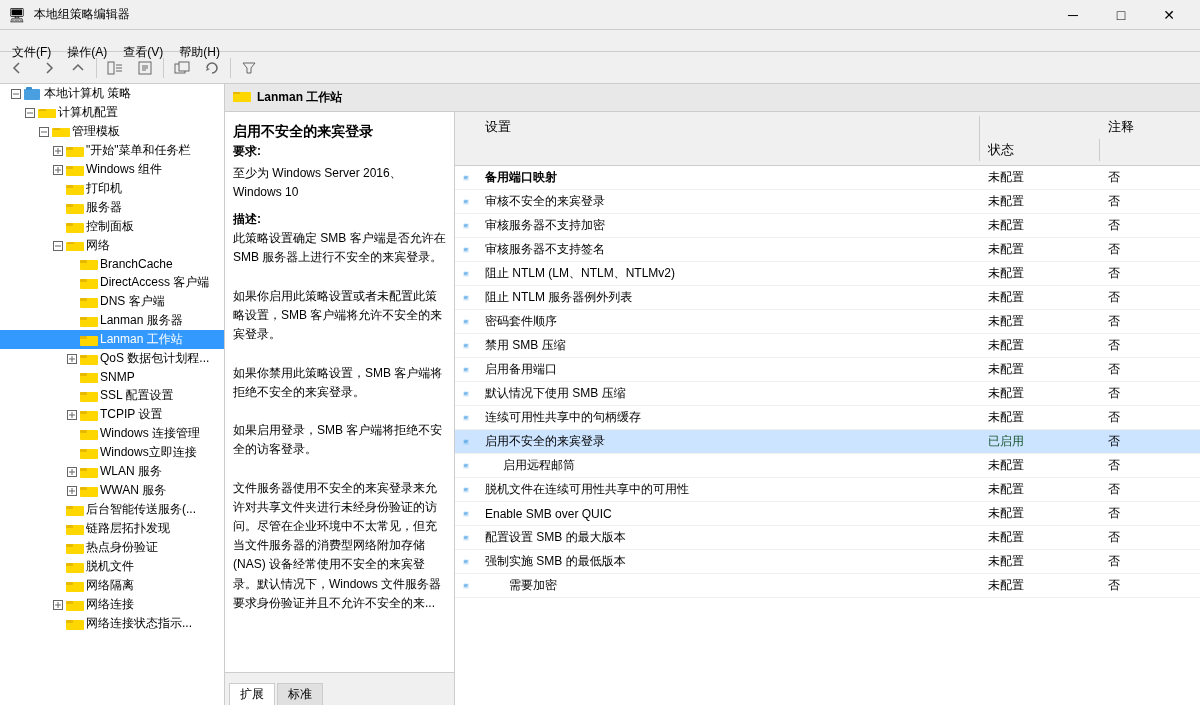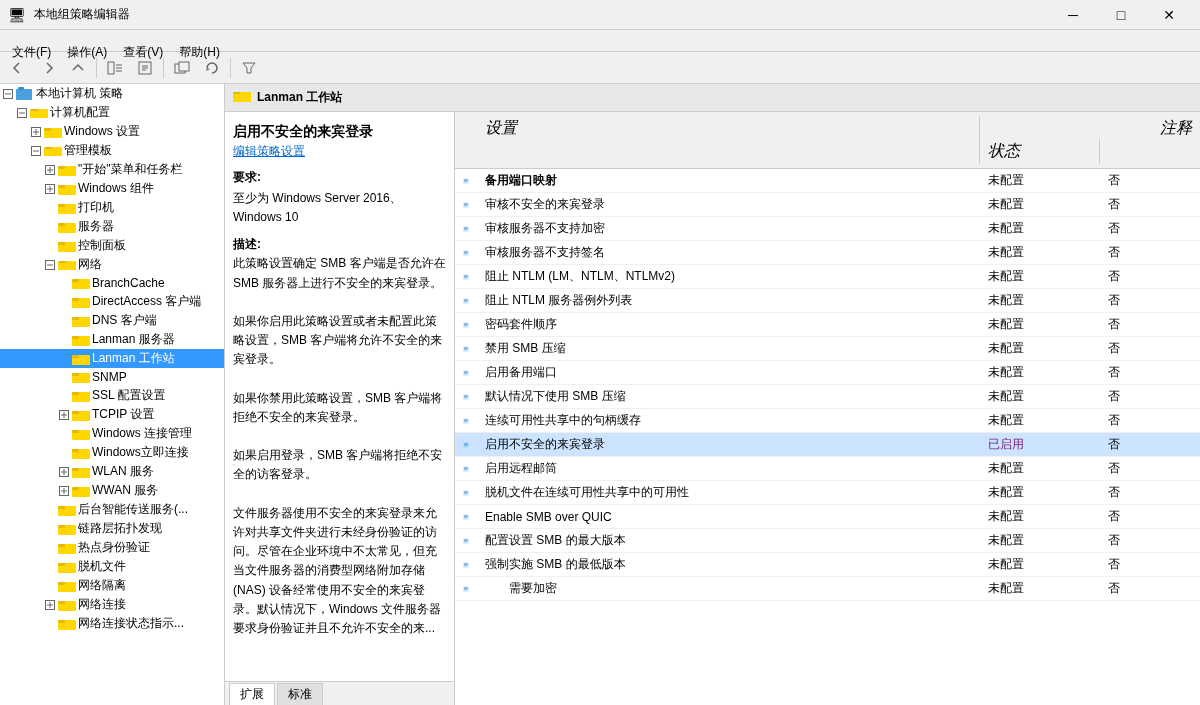--- a/index.html
+++ b/index.html
@@ -17,43 +17,43 @@
     
     .toolbar { height: 32px; background: #f0f0f0; display: flex; align-items: center; padding: 0 4px; border-bottom: 1px solid #ccc; gap: 2px; }
     .toolbar-btn { width: 28px; height: 26px; background: transparent; border: 1px solid transparent; cursor: pointer; display: flex; align-items: center; justify-content: center; font-size: 14px; }
     .toolbar-sep { width: 1px; height: 20px; background: #ccc; margin: 0 2px; }
 
     
     .main-layout { display: flex; height: calc(705px - 84px); }
 
     
     .tree-panel { width: 225px; min-width: 225px; background: #fff; border-right: 1px solid #ccc; overflow-y: auto; overflow-x: hidden; }
-    .tree-item { display: flex; align-items: center; padding: 1px 0; cursor: pointer; white-space: nowrap; }
+    .tree-item { display: flex; align-items: center; padding: 1px 8px; cursor: pointer; white-space: nowrap; }
     .tree-item.selected { background: #3399ff; color: white; }
     .tree-item .indent { display: inline-block; }
     .tree-item .expand-icon { width: 16px; height: 16px; display: inline-flex; align-items: center; justify-content: center; font-size: 10px; color: #666; }
     .tree-item .folder-icon { width: 18px; height: 14px; display: inline-flex; align-items: center; justify-content: center; margin-right: 2px; }
     .tree-item .label { font-size: 12px; }
     .tree-item.selected .label { color: white; }
 
     
     .right-area { flex: 1; display: flex; flex-direction: column; overflow: hidden; }
 
     
     .breadcrumb-bar { height: 28px; background: #e8e8e8; display: flex; align-items: center; padding: 0 8px; border-bottom: 1px solid #ccc; font-size: 12px; }
 
     
     .content-area { flex: 1; display: flex; overflow: hidden; }
     .desc-link { color: #0066cc; cursor: pointer; text-decoration: underline; }
 
     
     .list-panel { flex: 1; display: flex; flex-direction: column; overflow: hidden; }
     .list-header { display: flex; background: #f0f0f0; border-bottom: 1px solid #ccc; padding: 4px 0; }
-    .list-header .col { font-size: 16px; font-weight: normal; padding: 2px 8px; border-right: 1px solid #ccc; font-style: italic; }
-    .list-header .col:last-child { border-right: none; text-align: right; }
+    .list-header .col { font-size: 13px; font-weight: normal; padding: 2px 8px; border-right: 1px solid #ccc; }
+    .list-header .col:last-child { border-right: none; }
     .list-body { flex: 1; overflow-y: auto; background: #fff; }
     .list-row { display: flex; align-items: center; border-bottom: 1px solid #f0f0f0; cursor: pointer; }
     .list-row.highlighted { background: #cce4ff; }
     .list-row .cell { padding: 3px 8px; font-size: 12px; overflow: hidden; text-overflow: ellipsis; white-space: nowrap; }
     .list-row .icon-cell { width: 22px; min-width: 22px; display: flex; align-items: center; justify-content: center; }
     .col-setting { flex: 1; display: flex; align-items: center; gap: 2px; }
     .col-status { width: 120px; min-width: 120px; }
     .col-note { width: 100px; min-width: 100px; }
 
     
@@ -180,37 +180,20 @@
             </svg>
           </span>
           <span class="label">计算机配置</span>
         </div>
         <div class="tree-item">
           <span class="indent" style="width: 28px; display: inline-block;"></span>
           <span class="expand-icon">
             <svg width="10" height="10" viewBox="0 0 10 10">
               <rect x="0.5" y="0.5" width="9" height="9" fill="white" stroke="#666" stroke-width="1"></rect>
               <line x1="2" y1="5" x2="8" y2="5" stroke="#666" stroke-width="1"></line>
-              <line x1="5" y1="2" x2="5" y2="8" stroke="#666" stroke-width="1"></line>
-            </svg>
-          </span>
-          <span class="folder-icon">
-            <svg width="18" height="14" viewBox="0 0 18 14">
-              <rect x="0" y="3" width="18" height="10" rx="1" fill="#ffd700"></rect>
-              <rect x="0" y="3" width="7" height="3" rx="1" fill="#e6b800"></rect>
-            </svg>
-          </span>
-          <span class="label">Windows 设置</span>
-        </div>
-        <div class="tree-item">
-          <span class="indent" style="width: 28px; display: inline-block;"></span>
-          <span class="expand-icon">
-            <svg width="10" height="10" viewBox="0 0 10 10">
-              <rect x="0.5" y="0.5" width="9" height="9" fill="white" stroke="#666" stroke-width="1"></rect>
-              <line x1="2" y1="5" x2="8" y2="5" stroke="#666" stroke-width="1"></line>
             </svg>
           </span>
           <span class="folder-icon">
             <svg width="18" height="14" viewBox="0 0 18 14">
               <rect x="0" y="3" width="18" height="9" rx="1" fill="#ffd700"></rect>
               <path d="M0 5 L2 3 L7 3 L9 5 Z" fill="#e6b800"></path>
               <rect x="0" y="5" width="18" height="7" rx="0" fill="#ffd700"></rect>
             </svg>
           </span>
           <span class="label">管理模板</span>
@@ -346,20 +329,37 @@
         <div class="tree-item selected">
           <span class="indent" style="width: 56px; display: inline-block;"></span>
           <span class="expand-icon"></span>
           <span class="folder-icon">
             <svg width="18" height="14" viewBox="0 0 18 14">
               <rect x="0" y="3" width="18" height="10" rx="1" fill="#ffd700"></rect>
               <rect x="0" y="3" width="7" height="3" rx="1" fill="#e6b800"></rect>
             </svg>
           </span>
           <span class="label">Lanman 工作站</span>
+        </div>
+        <div class="tree-item">
+          <span class="indent" style="width: 56px; display: inline-block;"></span>
+          <span class="expand-icon">
+            <svg width="10" height="10" viewBox="0 0 10 10">
+              <rect x="0.5" y="0.5" width="9" height="9" fill="white" stroke="#666" stroke-width="1"></rect>
+              <line x1="2" y1="5" x2="8" y2="5" stroke="#666" stroke-width="1"></line>
+              <line x1="5" y1="2" x2="5" y2="8" stroke="#666" stroke-width="1"></line>
+            </svg>
+          </span>
+          <span class="folder-icon">
+            <svg width="18" height="14" viewBox="0 0 18 14">
+              <rect x="0" y="3" width="18" height="10" rx="1" fill="#ffd700"></rect>
+              <rect x="0" y="3" width="7" height="3" rx="1" fill="#e6b800"></rect>
+            </svg>
+          </span>
+          <span class="label">QoS 数据包计划程...</span>
         </div>
         <div class="tree-item">
           <span class="indent" style="width: 56px; display: inline-block;"></span>
           <span class="expand-icon"></span>
           <span class="folder-icon">
             <svg width="18" height="14" viewBox="0 0 18 14">
               <rect x="0" y="3" width="18" height="10" rx="1" fill="#ffd700"></rect>
               <rect x="0" y="3" width="7" height="3" rx="1" fill="#e6b800"></rect>
             </svg>
           </span>
@@ -546,35 +546,34 @@
           </svg>
       </span>
       <span style="font-size:12px;font-weight:bold;">Lanman 工作站</span>
     </div>
 
     <div class="content-area">
 
       <div class="desc-scroll-container">
         <div class="desc-inner">
           <h3>启用不安全的来宾登录</h3>
-          <p style="margin-bottom:6px;"><a class="desc-link">编辑策略设置</a></p>
           <p style="font-weight:bold;margin-bottom:2px;">要求:</p>
           <p style="margin-bottom:8px;">至少为 Windows Server 2016、Windows 10</p>
           <p style="font-weight:bold;">描述:</p>
           <p style="white-space:pre-wrap;font-size:12px;line-height:1.6;">此策略设置确定 SMB 客户端是否允许在 SMB 服务器上进行不安全的来宾登录。
 
 如果你启用此策略设置或者未配置此策略设置，SMB 客户端将允许不安全的来宾登录。
 
 如果你禁用此策略设置，SMB 客户端将拒绝不安全的来宾登录。
 
 如果启用登录，SMB 客户端将拒绝不安全的访客登录。
 
 文件服务器使用不安全的来宾登录来允许对共享文件夹进行未经身份验证的访问。尽管在企业环境中不太常见，但充当文件服务器的消费型网络附加存储 (NAS) 设备经常使用不安全的来宾登录。默认情况下，Windows 文件服务器要求身份验证并且不允许不安全的来...</p>
         </div>
-        <div class="desc-bottom" style="height:24px;background:#f0f0f0;border-top:1px solid #ccc;display:flex;align-items:flex-end;padding:0 4px;">
+        <div class="desc-bottom" style="height:33px;background:#f0f0f0;border-top:1px solid #ccc;display:flex;align-items:flex-end;padding:0 4px;">
           <div class="tab active" style="padding:2px 10px;border:1px solid #ccc;border-bottom:none;background:#fff;cursor:pointer;font-size:12px;margin-right:2px;">扩展</div>
           <div class="tab" style="padding:2px 10px;border:1px solid #ccc;border-bottom:none;background:#e0e0e0;cursor:pointer;font-size:12px;">标准</div>
         </div>
       </div>
 
       <div class="list-panel">
         <div class="list-header">
           <div style="width:22px;min-width:22px;"></div>
           <div class="col" style="flex:1;">设置</div>
           <div class="col" style="width:120px;margin-top:23px;">状态</div>
@@ -727,33 +726,33 @@
             <div class="list-row highlighted">
               <div class="cell icon-cell">
                 <svg width="14" height="14" viewBox="0 0 14 14">
                   <rect x="1" y="1" width="12" height="12" rx="1" fill="#4a9fe0" opacity="0.3"></rect>
                   <line x1="3" y1="4" x2="11" y2="4" stroke="#4a9fe0" stroke-width="1.5"></line>
                   <line x1="3" y1="6" x2="11" y2="6" stroke="#4a9fe0" stroke-width="1.5"></line>
                   <line x1="3" y1="8" x2="8" y2="8" stroke="#4a9fe0" stroke-width="1.5"></line>
                 </svg>
               </div>
               <div class="cell col-setting" style="flex: 1 1 0%; font-weight: normal;">启用不安全的来宾登录</div>
-              <div class="cell col-status" style="color: #701a75;">已启用</div>
-              <div class="cell col-note">否</div>
-            </div>
-            <div class="list-row">
-              <div class="cell icon-cell">
-                <svg width="14" height="14" viewBox="0 0 14 14">
-                  <rect x="1" y="1" width="12" height="12" rx="1" fill="#4a9fe0" opacity="0.3"></rect>
-                  <line x1="3" y1="4" x2="11" y2="4" stroke="#4a9fe0" stroke-width="1.5"></line>
-                  <line x1="3" y1="6" x2="11" y2="6" stroke="#4a9fe0" stroke-width="1.5"></line>
-                  <line x1="3" y1="8" x2="8" y2="8" stroke="#4a9fe0" stroke-width="1.5"></line>
-                </svg>
-              </div>
-              <div class="cell col-setting" style="flex: 1 1 0%;">启用远程邮筒</div>
+              <div class="cell col-status" style="color: #14532d;">已启用</div>
+              <div class="cell col-note">否</div>
+            </div>
+            <div class="list-row">
+              <div class="cell icon-cell">
+                <svg width="14" height="14" viewBox="0 0 14 14">
+                  <rect x="1" y="1" width="12" height="12" rx="1" fill="#4a9fe0" opacity="0.3"></rect>
+                  <line x1="3" y1="4" x2="11" y2="4" stroke="#4a9fe0" stroke-width="1.5"></line>
+                  <line x1="3" y1="6" x2="11" y2="6" stroke="#4a9fe0" stroke-width="1.5"></line>
+                  <line x1="3" y1="8" x2="8" y2="8" stroke="#4a9fe0" stroke-width="1.5"></line>
+                </svg>
+              </div>
+              <div class="cell col-setting" style="flex: 1 1 0%; margin-left: 18px;">启用远程邮筒</div>
               <div class="cell col-status">未配置</div>
               <div class="cell col-note">否</div>
             </div>
             <div class="list-row">
               <div class="cell icon-cell">
                 <svg width="14" height="14" viewBox="0 0 14 14">
                   <rect x="1" y="1" width="12" height="12" rx="1" fill="#4a9fe0" opacity="0.3"></rect>
                   <line x1="3" y1="4" x2="11" y2="4" stroke="#4a9fe0" stroke-width="1.5"></line>
                   <line x1="3" y1="6" x2="11" y2="6" stroke="#4a9fe0" stroke-width="1.5"></line>
                   <line x1="3" y1="8" x2="8" y2="8" stroke="#4a9fe0" stroke-width="1.5"></line>

